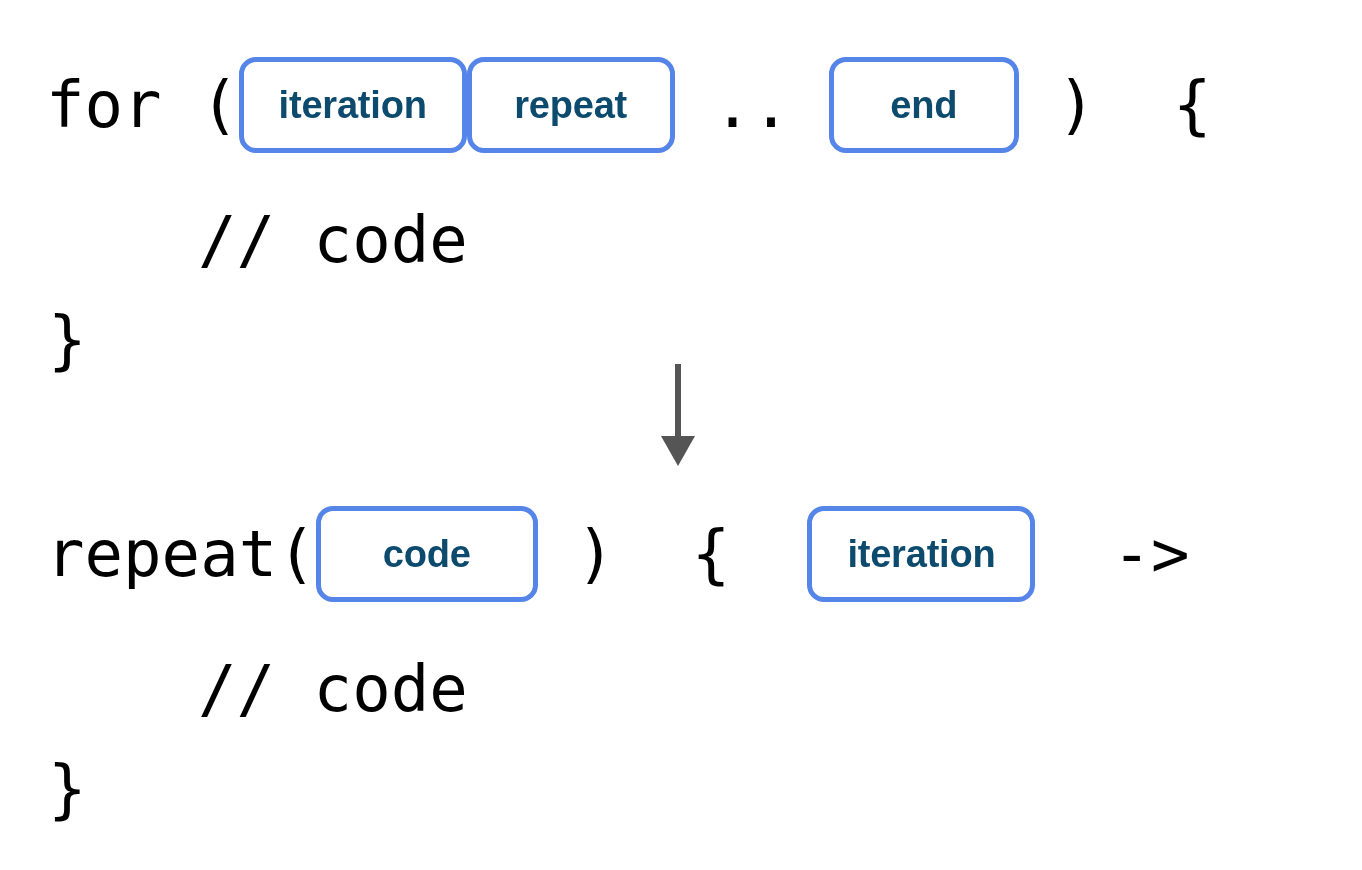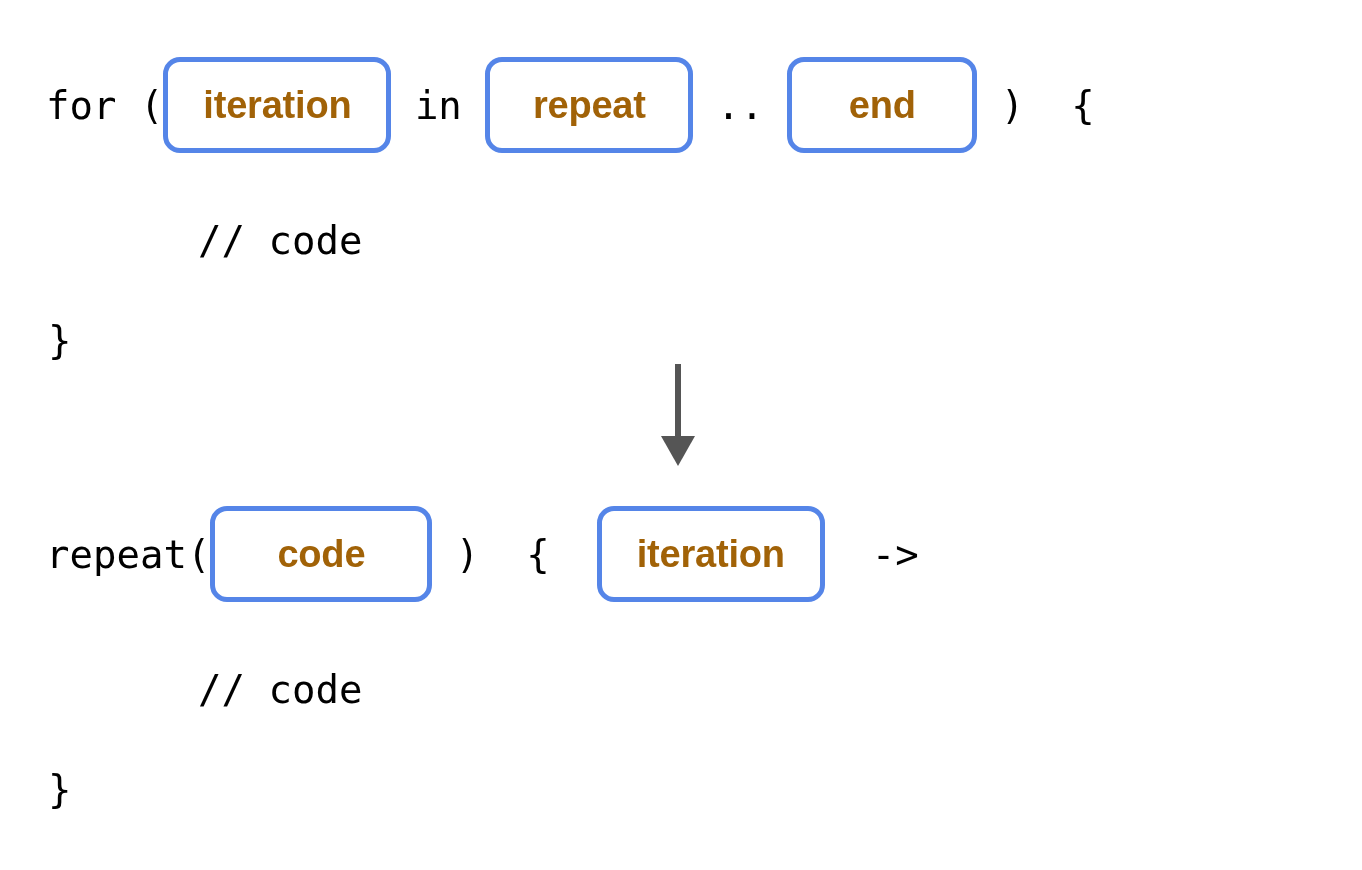--- a/index.html
+++ b/index.html
@@ -30,39 +30,39 @@
     white-space: pre;
     font-family: "DejaVu Sans Mono", monospace;
     font-size: 56px;
     line-height: 1;
     color: #000000;
     letter-spacing: 0;
   }
 
   .tok {
     font-family: "DejaVu Sans Mono", monospace;
-    font-size: 39px;
+    font-size: 64px;
     line-height: 1;
     white-space: pre;
   }
 
   
   .slot {
     display: inline-flex;
     align-items: center;
     justify-content: center;
     box-sizing: border-box;
     border: 5px solid #5585e8;
     border-radius: 17px;
     background: #ffffff;
     font-family: "Liberation Sans", sans-serif;
     font-weight: 700;
     font-size: 38px;
     line-height: 1;
-    color: #a16207;
+    color: #0c4a6e;
     height: 96px;
     padding: 0 14px;
     letter-spacing: -0.2px;
   }
 
   .slot-iteration-1 { width: 228px; }
   .slot-start       { width: 208px; }
   .slot-end         { width: 190px; }
   .slot-times       { width: 222px; }
   .slot-iteration-2 { width: 228px; }
@@ -92,21 +92,20 @@
   .arrow-wrap svg { display: block; }
 </style>
 </head>
 <body>
 
 <div class="canvas">
 
   <div class="code-line has-slot" id="blockA-line1">
     <span class="tok">for (</span>
     <span class="slot slot-iteration-1">iteration</span>
-    <span class="tok"> in </span>
     <span class="slot slot-start">repeat</span>
     <span class="tok"> .. </span>
     <span class="slot slot-end">end</span>
     <span class="tok"> )  {</span>
   </div>
 
   <div class="code-line plain" id="blockA-line2">
     <span class="tok">// code</span>
   </div>
 

